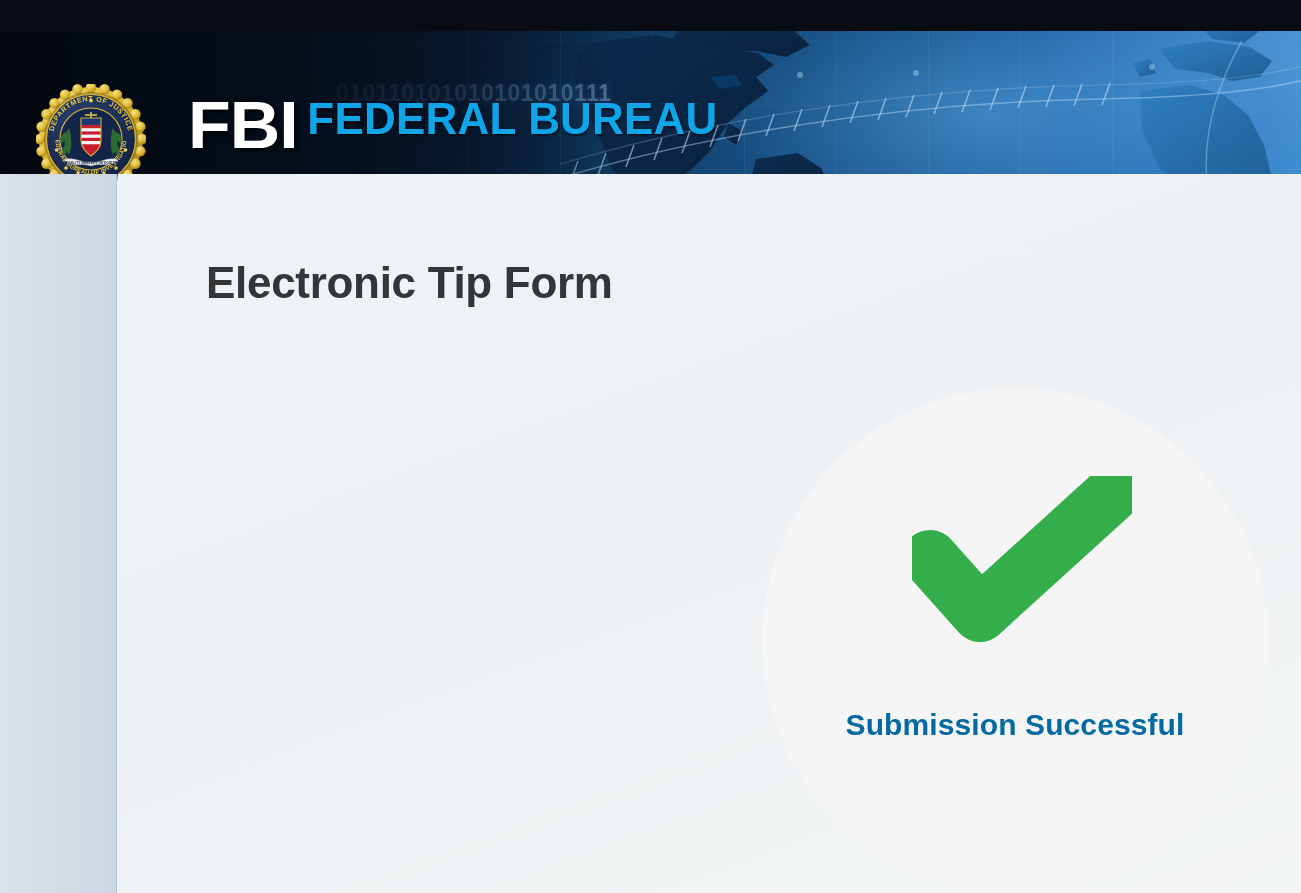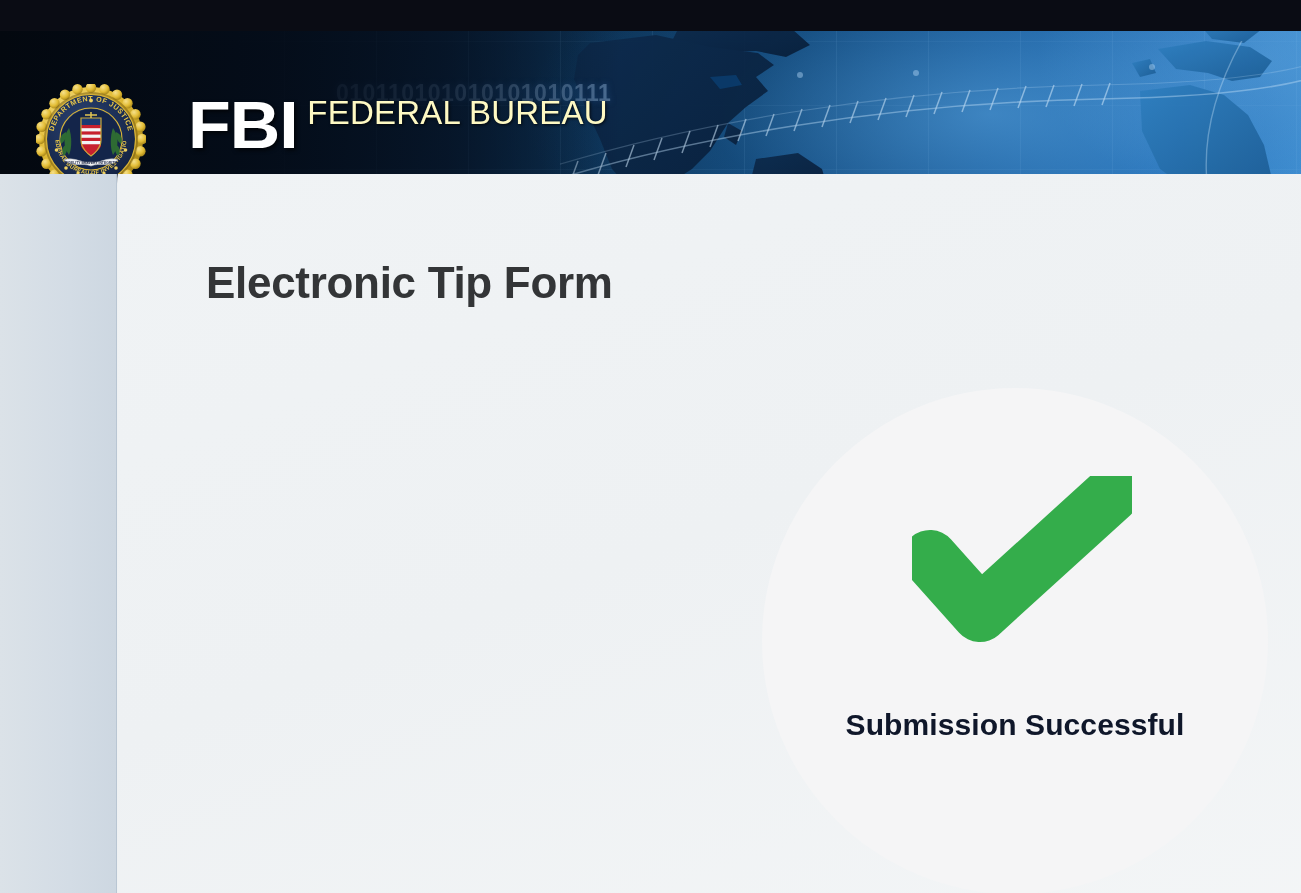--- a/index.html
+++ b/index.html
@@ -90,22 +90,22 @@
     display:flex; align-items:flex-start; gap:16px;margin-left:28px;
   }
   .wm-fbi{
     font-size:66px; line-height:.97; font-weight:700;
     color:#ffffff; letter-spacing:-1px;
     transform:scaleX(1.06); transform-origin:left center;
     text-shadow:2px 2px 4px rgba(0,0,0,.75);
   }
   .wm-full{
     padding-top:3px;
-    font-size:33px; line-height:1.06; font-weight:400;
-    color:#fef9c3; letter-spacing:.2px;
+    font-size:44px; line-height:1.06; font-weight:700;
+    color:#0ea5e9; letter-spacing:.2px;
     text-shadow:1px 1px 3px rgba(0,0,0,.8);
   }
   .wm-full div{ white-space:nowrap; }
 
   
   .sidebar{
     position:absolute; left:0; top:174px; width:117px; height:719px;
     background:linear-gradient(to right,#dbe2e8 0%, #d3dce5 60%, #cdd7e1 100%);
     border-right:1px solid #b9c6d3;
   }
@@ -125,21 +125,21 @@
     position:absolute; left:644px; top:214px;
     width:506px; height:506px; border-radius:50%;
     background:#f5f5f6;
   }
   .check{
     position:absolute; left:150px; top:88px; width:220px; height:170px;
   }
   .success-label{
     position:absolute; left:0; right:0; top:320px;
     text-align:center;
-    font-size:30px; font-weight:700; color:#0f172a; letter-spacing:.1px;
+    font-size:30px; font-weight:700; color:#0369a1; letter-spacing:.1px;
   }
 </style>
 </head>
 <body>
 
 <div class="page">
 
   <div class="topstrip"></div>
 
   <header class="masthead">

